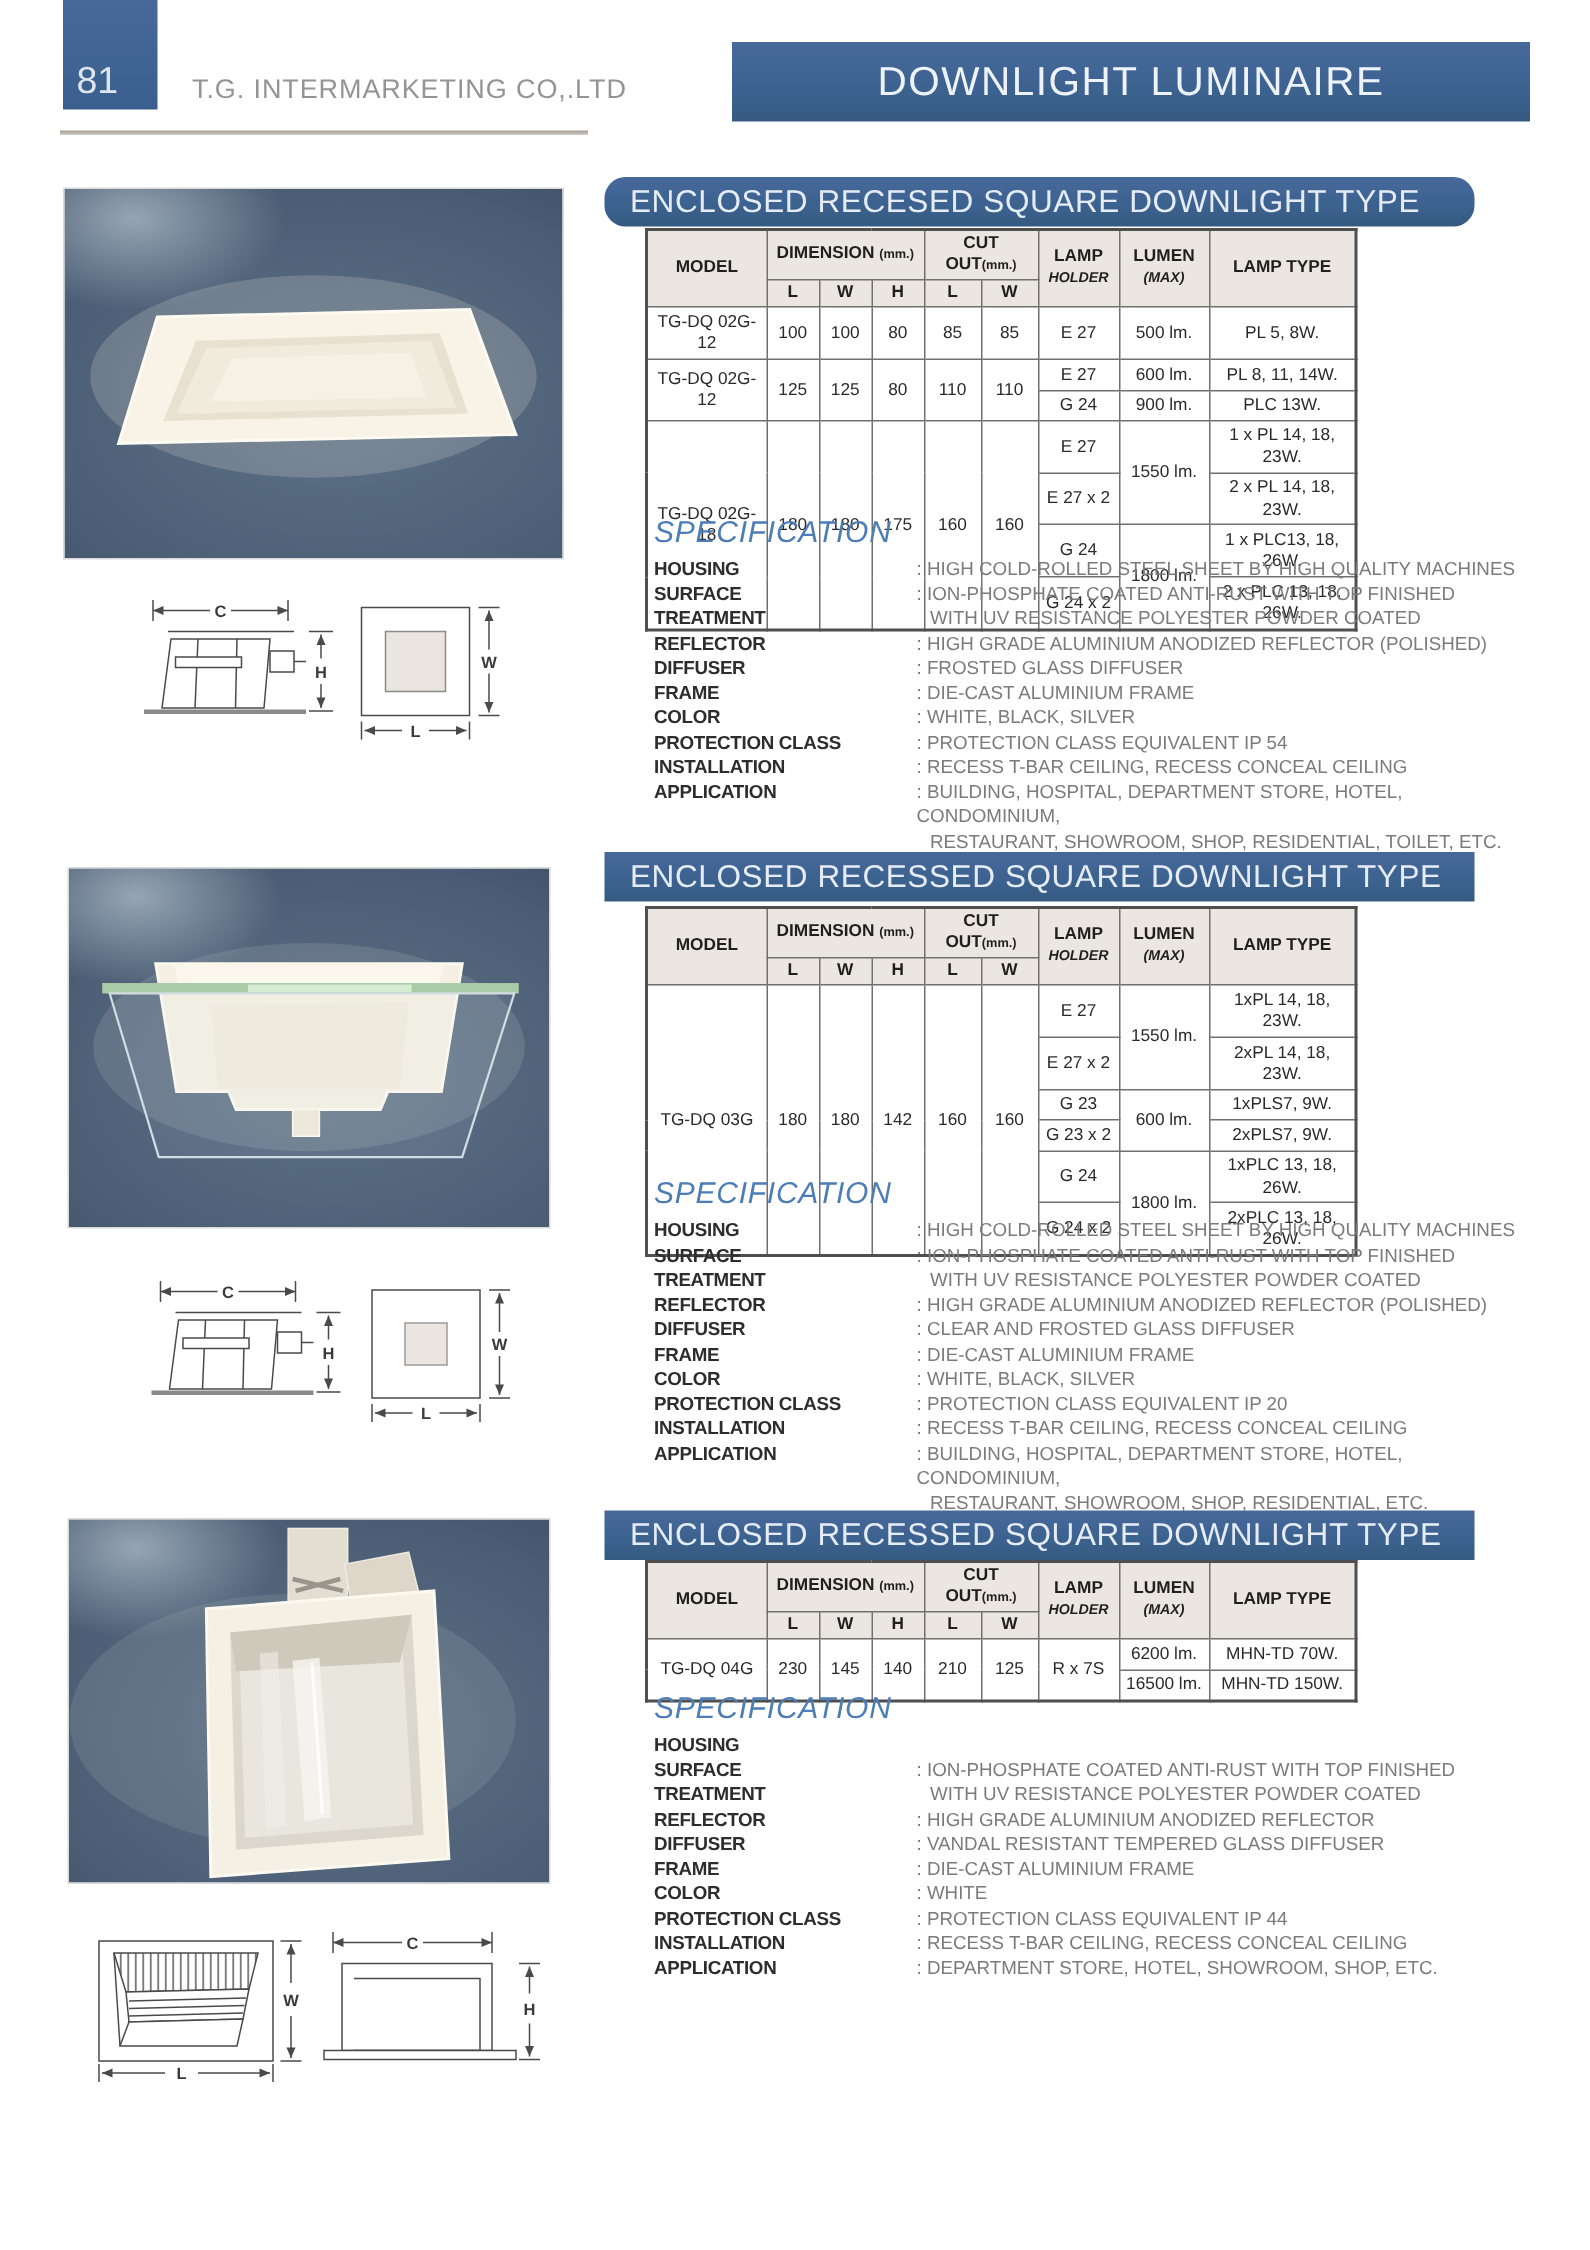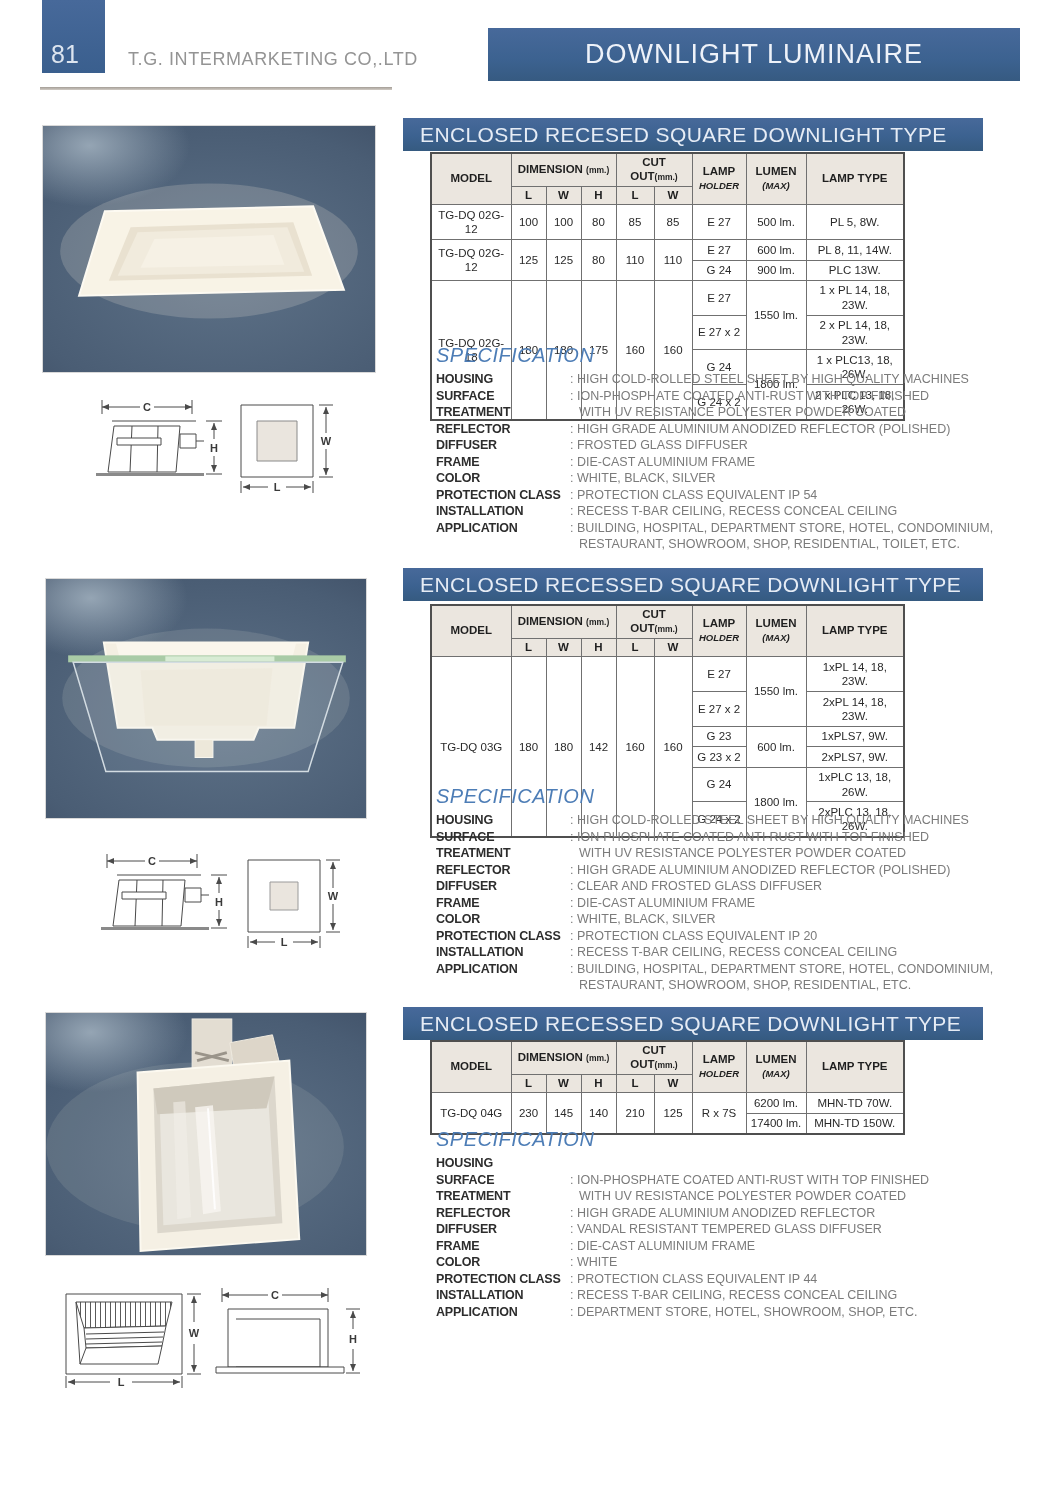--- a/index.html
+++ b/index.html
@@ -39,38 +39,38 @@
   .d3a { left:58px;  top:1278px; }
   .d3b { left:212px; top:1281px; }
   .drawing line, .drawing path, .drawing rect, .drawing polygon { vector-effect:non-scaling-stroke; }
   .dim-text { font-family:"Liberation Sans",sans-serif; font-size:11px; font-weight:bold; fill:#3a3a3a; }
 
   
   .section-bar { position:absolute; left:403px; width:580px; height:33px;
     background:linear-gradient(180deg,#47699a 0%,#3c6290 55%,#355a80 100%);
     color:#e6ecf5; font-size:21px; letter-spacing:.4px;
     display:flex; align-items:center; padding-left:17px; }
-  .bar1 { top:118px; } .bar2 { top:568px; } .bar3 { top:1007px; }
+  .bar1 { top:118px;border-radius:14px; } .bar2 { top:568px; } .bar3 { top:1007px; }
 
   
   .spec-table { position:absolute; left:430px; border-collapse:collapse;
     background:#fdfcfa; border:2px solid #4f4f4f; table-layout:fixed; }
   .t1 { top:152px; } .t2 { top:604px; } .t3 { top:1040px; }
   .spec-table th, .spec-table td { border:1px solid #707070; text-align:center; vertical-align:middle; }
   .spec-table th { background:#ebe6df; font-size:11.5px; color:#1f1f1f; padding:2px 1px; line-height:1.2; }
   .spec-table td { background:#ffffff; font-size:11.5px; color:#2a2a2a; padding:2.5px 2px; line-height:1.25; }
   .spec-table .unit { font-size:8.5px; }
   .spec-table .sub  { font-size:9.5px;font-style:italic; }
 
   
   .spec-heading { position:absolute; left:436px; font-size:20px; color:#4d7db6; letter-spacing:.5px;font-style:italic; }
   .sh1 { top:344px; } .sh2 { top:785px; } .sh3 { top:1128px; }
   .spec-list { position:absolute; left:436px; width:585px; }
   .sl1 { top:371px; } .sl2 { top:812px; } .sl3 { top:1155px; }
-  .spec-row { display:flex; }
+  .spec-row { display:flex;gap:41px; }
   .spec-label { width:134px; flex:none; font-weight:bold; font-size:12.5px; color:#2d2d2d; line-height:16.5px; letter-spacing:-0.2px; }
   .spec-value { font-size:12.5px; color:#7b7b7b; line-height:16.5px; }
   .spec-value .cont { padding-left:9px; }
 </style>
 </head>
 <body>
 
 <div class="page">
 
   <div class="pagenum-box">
@@ -535,21 +535,21 @@
           <td rowspan="2">230</td>
           <td rowspan="2">145</td>
           <td rowspan="2">140</td>
           <td rowspan="2">210</td>
           <td rowspan="2">125</td>
           <td rowspan="2">R x 7S</td>
           <td>6200 lm.</td>
           <td>MHN-TD 70W.</td>
         </tr>
         <tr>
-          <td>17400 lm.</td>
+          <td>16500 lm.</td>
           <td>MHN-TD 150W.</td>
         </tr>
       </tbody>
   </table>
 
   <div class="spec-heading sh3">SPECIFICATION</div>
   <div class="spec-list sl3">
       <div class="spec-row">
         <div class="spec-label">HOUSING</div>
       </div>

